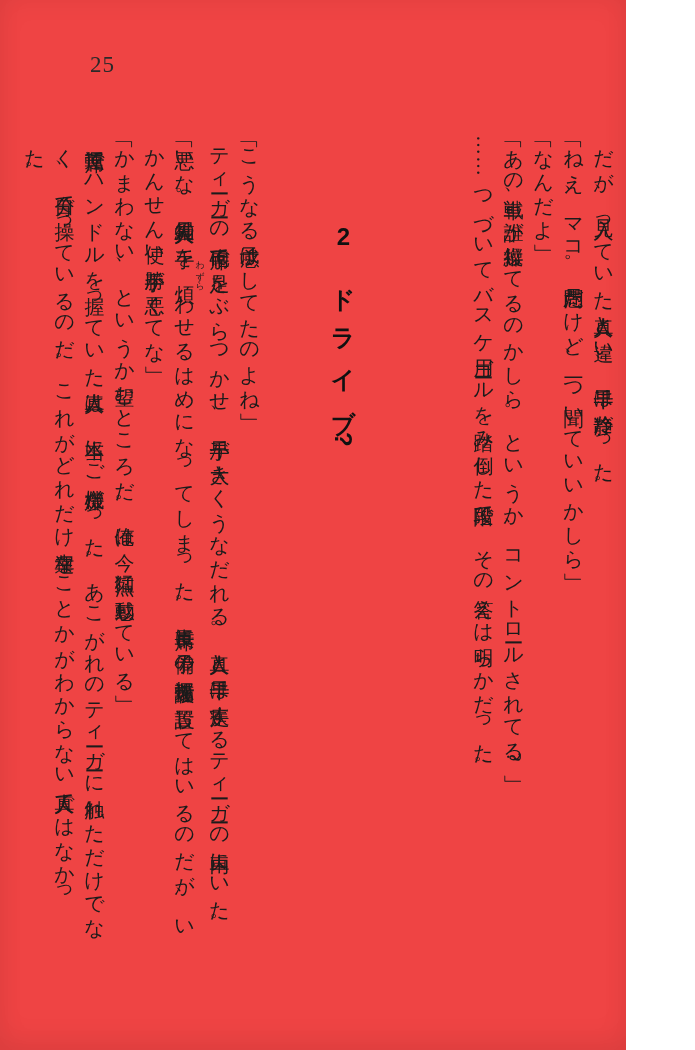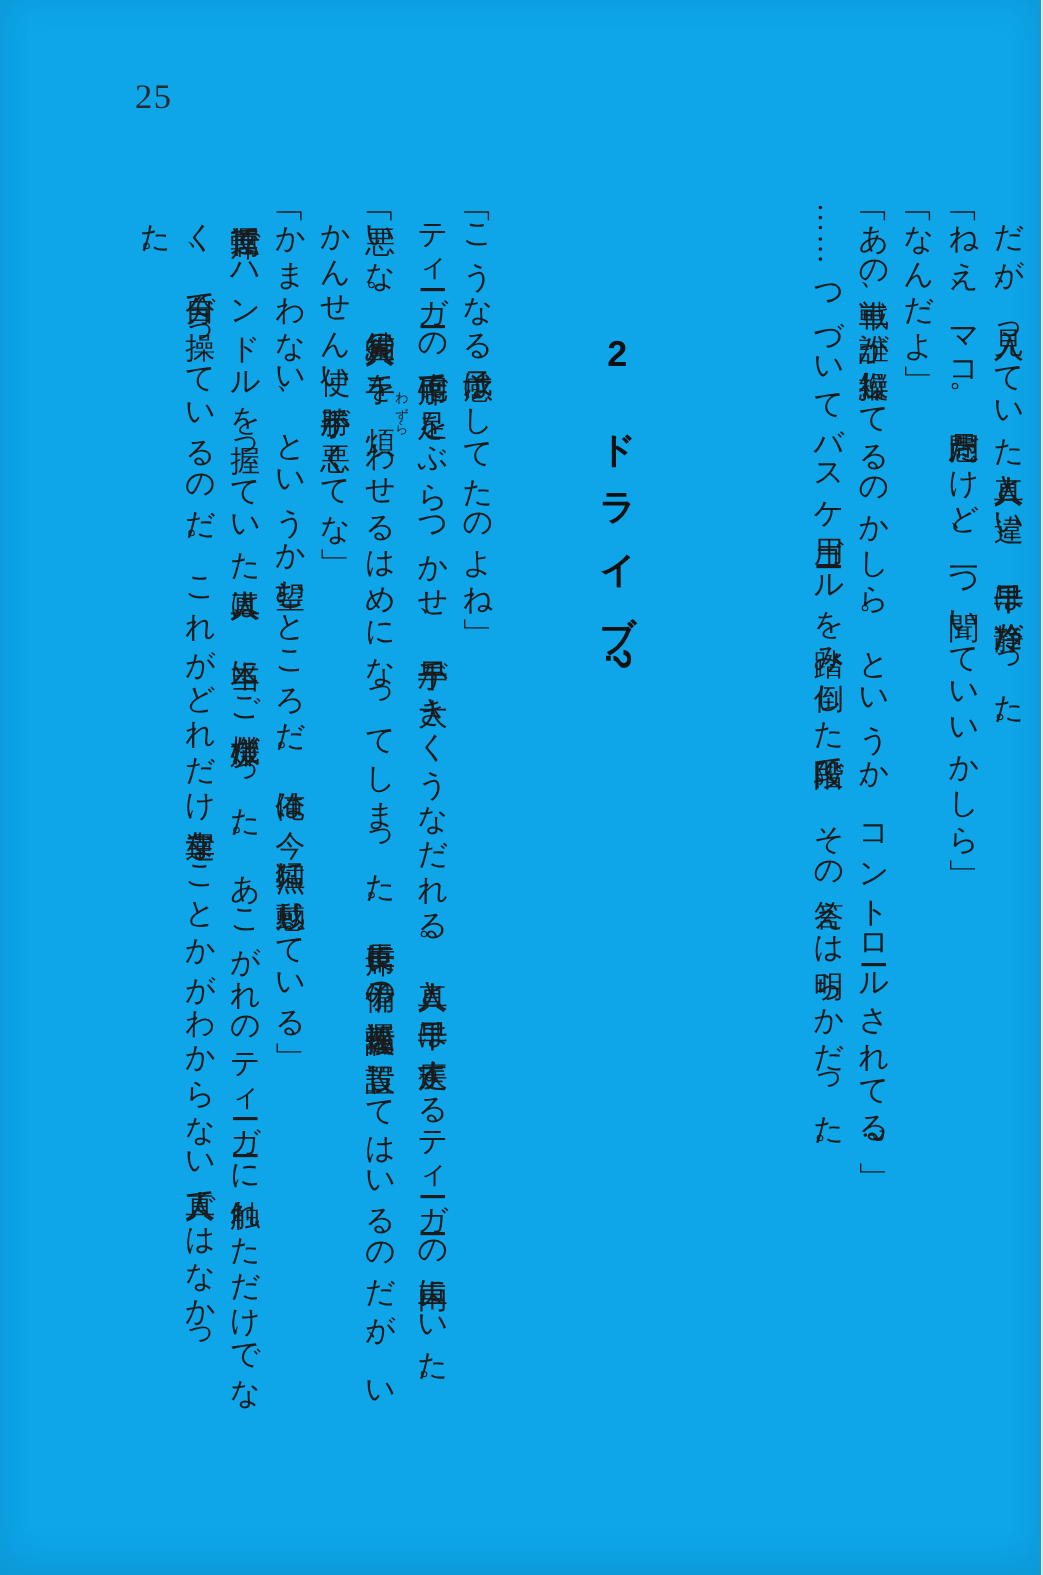--- a/index.html
+++ b/index.html
@@ -2,23 +2,23 @@
 <html lang="ja"><head>
 <meta charset="utf-8">
 <style>
   html, body {
     margin: 0;
     padding: 0;
     background: #ffffff;
   }
   .book-page {
     position: relative;
-    width: 694px;
+    width: 626px;
     height: 1050px;
-    background: #0ea5e9;
+    background: #ef4444;
     overflow: hidden;
     font-family: "Liberation Serif", "DejaVu Serif", serif;
     color: #1b1b1b;
   }
   .edge-vignette {
     position: absolute;
     inset: 0;
     pointer-events: none;
     box-shadow: inset 0 0 28px rgba(0,0,0,0.055), inset 0 -14px 26px rgba(0,0,0,0.045);
   }

